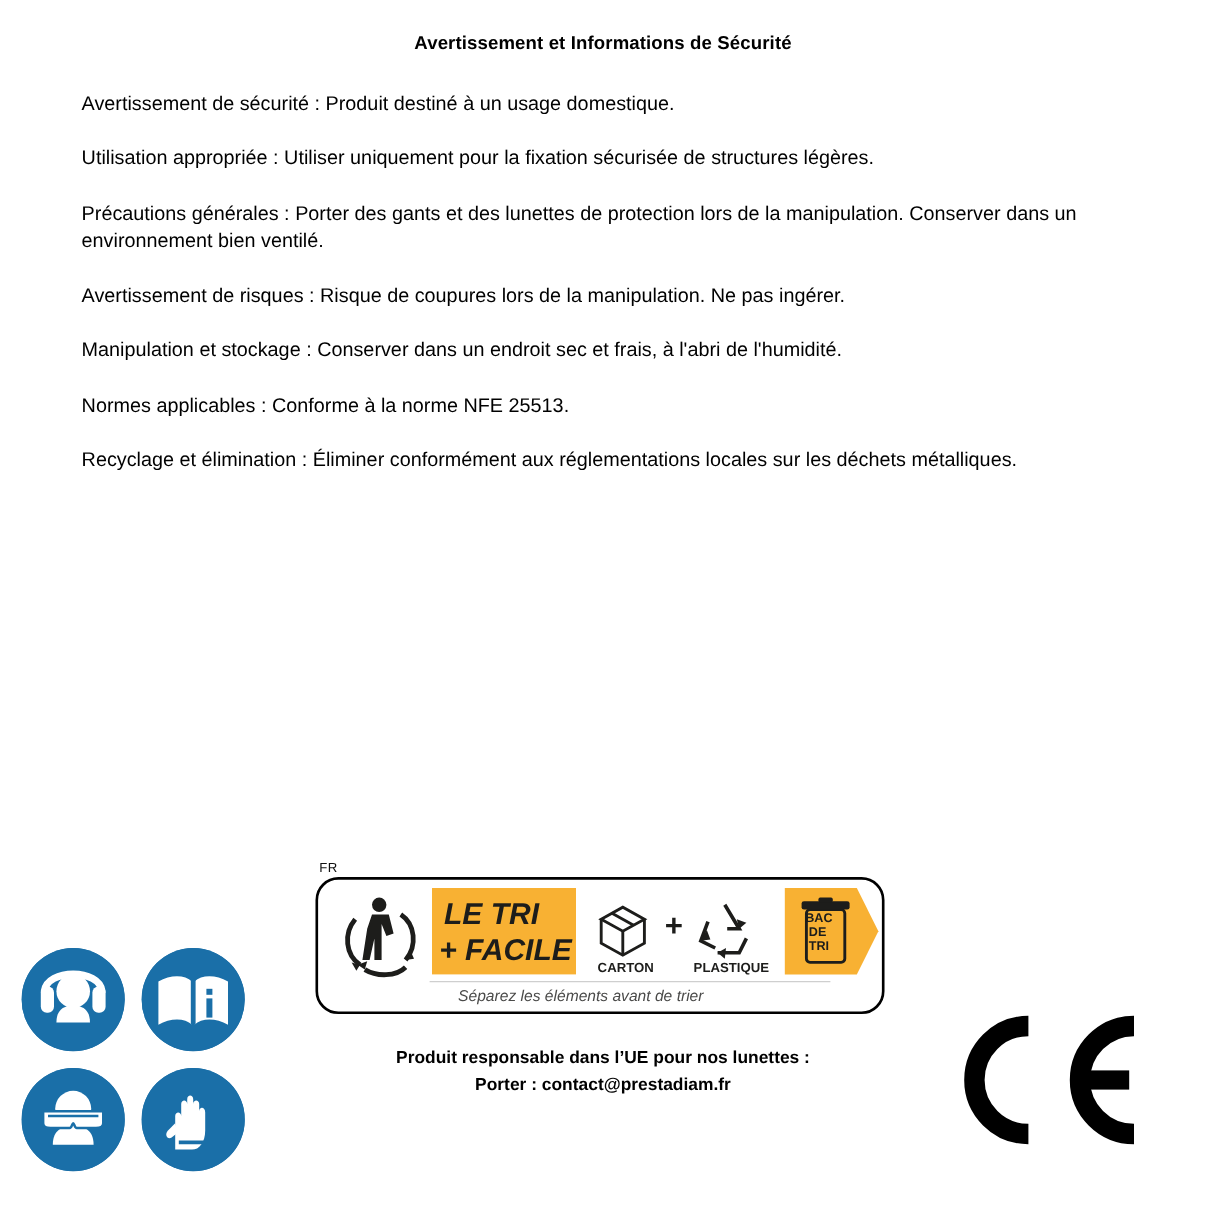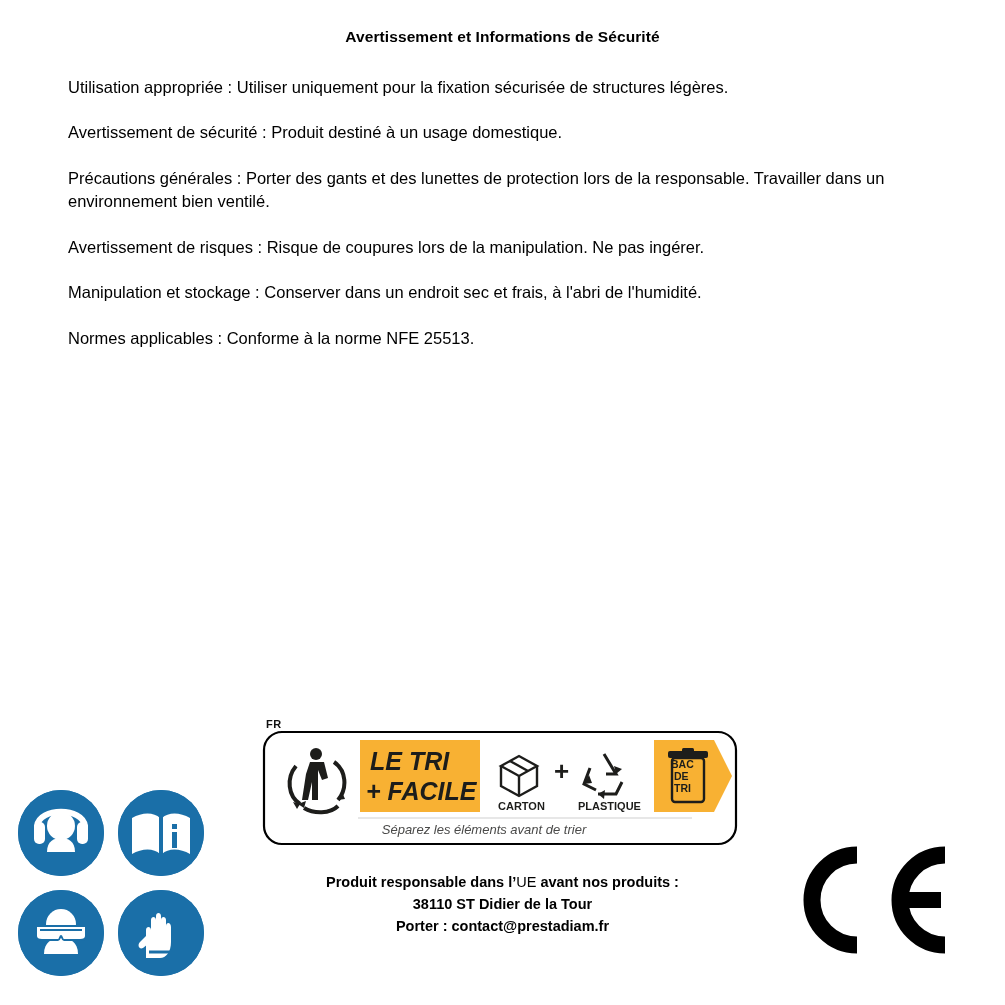--- a/index.html
+++ b/index.html
@@ -72,21 +72,21 @@
     left: 262px;
     top: 718px;
     width: 478px;
     height: 130px;
   }
   .fr-label {
     position: absolute;
     left: 4px;
     top: 0px;
     font-size: 11px;
-    font-weight: bold;
+    font-weight: normal;
     color: #111;
     letter-spacing: 0.5px;
   }
 
   
   .ce-mark {
     position: absolute;
     left: 795px;
     top: 845px;
     width: 160px;
@@ -101,37 +101,38 @@
     width: 1005px;
     text-align: center;
     font-size: 14.5px;
     font-weight: bold;
     line-height: 1.5;
   }
   .footer-address .line {
     display: block;
   }
   .footer-address .resp .strong {
-    font-weight: normal;
+    font-weight: bold;
   }
 </style>
 </head>
 <body>
 
 <div class="page">
 
   <div class="doc-title">Avertissement et Informations de Sécurité</div>
 
   <div class="body-text">
+    <p class="para">Avertissement de sécurité : Produit destiné à un usage domestique.</p>
     <p class="para">Utilisation appropriée : Utiliser uniquement pour la fixation sécurisée de structures légères.</p>
-    <p class="para">Avertissement de sécurité : Produit destiné à un usage domestique.</p>
-    <p class="para">Précautions générales : Porter des gants et des lunettes de protection lors de la responsable. Travailler dans un environnement bien ventilé.</p>
+    <p class="para">Précautions générales : Porter des gants et des lunettes de protection lors de la manipulation. Conserver dans un environnement bien ventilé.</p>
     <p class="para">Avertissement de risques : Risque de coupures lors de la manipulation. Ne pas ingérer.</p>
     <p class="para">Manipulation et stockage : Conserver dans un endroit sec et frais, à l'abri de l'humidité.</p>
     <p class="para">Normes applicables : Conforme à la norme NFE 25513.</p>
+    <p class="para">Recyclage et élimination : Éliminer conformément aux réglementations locales sur les déchets métalliques.</p>
   </div>
 
   <div class="picto-grid">
 
     <div class="picto p1">
       <svg width="86" height="86" viewBox="0 0 86 86">
         <circle cx="43" cy="43" r="43" fill="#1a6fa8"></circle>
 
         <circle cx="43" cy="36" r="14" fill="#ffffff"></circle>
         <path d="M29 62 C29 51 36 48 43 48 C50 48 57 51 57 62 Z" fill="#ffffff"></path>
@@ -239,18 +240,17 @@
 
   <div class="ce-mark">
     <svg width="160" height="110" viewBox="0 0 160 110">
       <path d="M62 10 A45 45 0 1 0 62 100" stroke="#000000" stroke-width="17" fill="none"></path>
       <path d="M150 10 A45 45 0 1 0 150 100" stroke="#000000" stroke-width="17" fill="none"></path>
       <rect x="104" y="47" width="42" height="16" fill="#000000"></rect>
     </svg>
   </div>
 
   <div class="footer-address">
-    <span class="line resp"><span>Produit responsable dans l’</span><span class="strong">UE</span><span> avant nos produits :</span></span>
-    <span class="line">38110 ST Didier de la Tour</span>
+    <span class="line resp"><span>Produit responsable dans l’</span><span class="strong">UE</span><span> pour nos lunettes :</span></span>
     <span class="line">Porter : contact@prestadiam.fr</span>
   </div>
 
 </div>
 
 </body></html>

